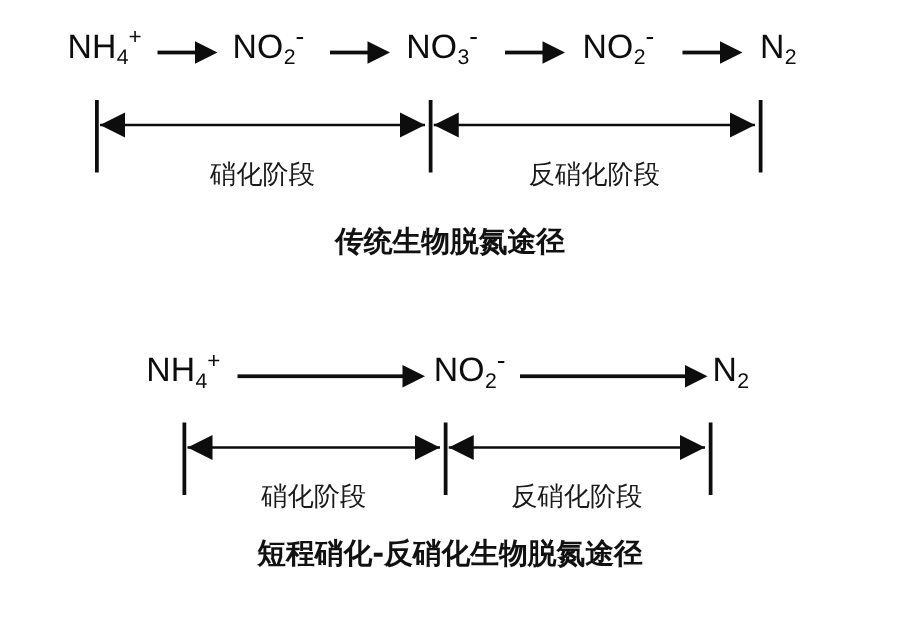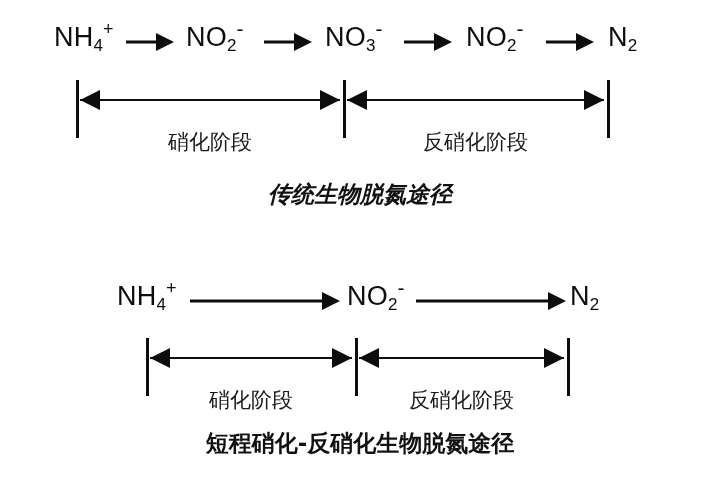--- a/index.html
+++ b/index.html
@@ -121,21 +121,21 @@
     width: 0;
     height: 0;
     border-top: 10px solid transparent;
     border-bottom: 10px solid transparent;
     border-left: 20px solid #0d0d0d;
   }
 
   
   .stage-label {
     position: absolute;
-    font-family: Liberation Sans, sans-serif;
+    font-family: Liberation Mono, monospace;
     font-size: 21px;
     line-height: 1;
     color: #1a1a1a;
     text-align: center;
     white-space: nowrap;
   }
 
   
   .caption {
     position: absolute;
@@ -209,21 +209,21 @@
 
     <div class="span-arrow" style="left:347px; top:90px; width:257px;">
       <div class="shaft"></div>
       <div class="head-l"></div>
       <div class="head-r"></div>
     </div>
 
     <div class="stage-label" style="left:80px; top:131px; width:260px;">硝化阶段</div>
     <div class="stage-label" style="left:347px; top:131px; width:257px;">反硝化阶段</div>
 
-    <div class="caption" style="top:183px;font-style:italic;">传统生物脱氮途径</div>
+    <div class="caption" style="top:183px;">传统生物脱氮途径</div>
   </div>
 
   <div>
 
     <div class="species" style="left:117px; top:283px;">
       <span>NH</span><span class="sub">4</span><span class="sup">+</span>
     </div>
 
     <div class="rxn-arrow" style="left:190px; top:291px; width:150px; height:20px;">
       <div class="shaft" style="width:136px;"></div>

